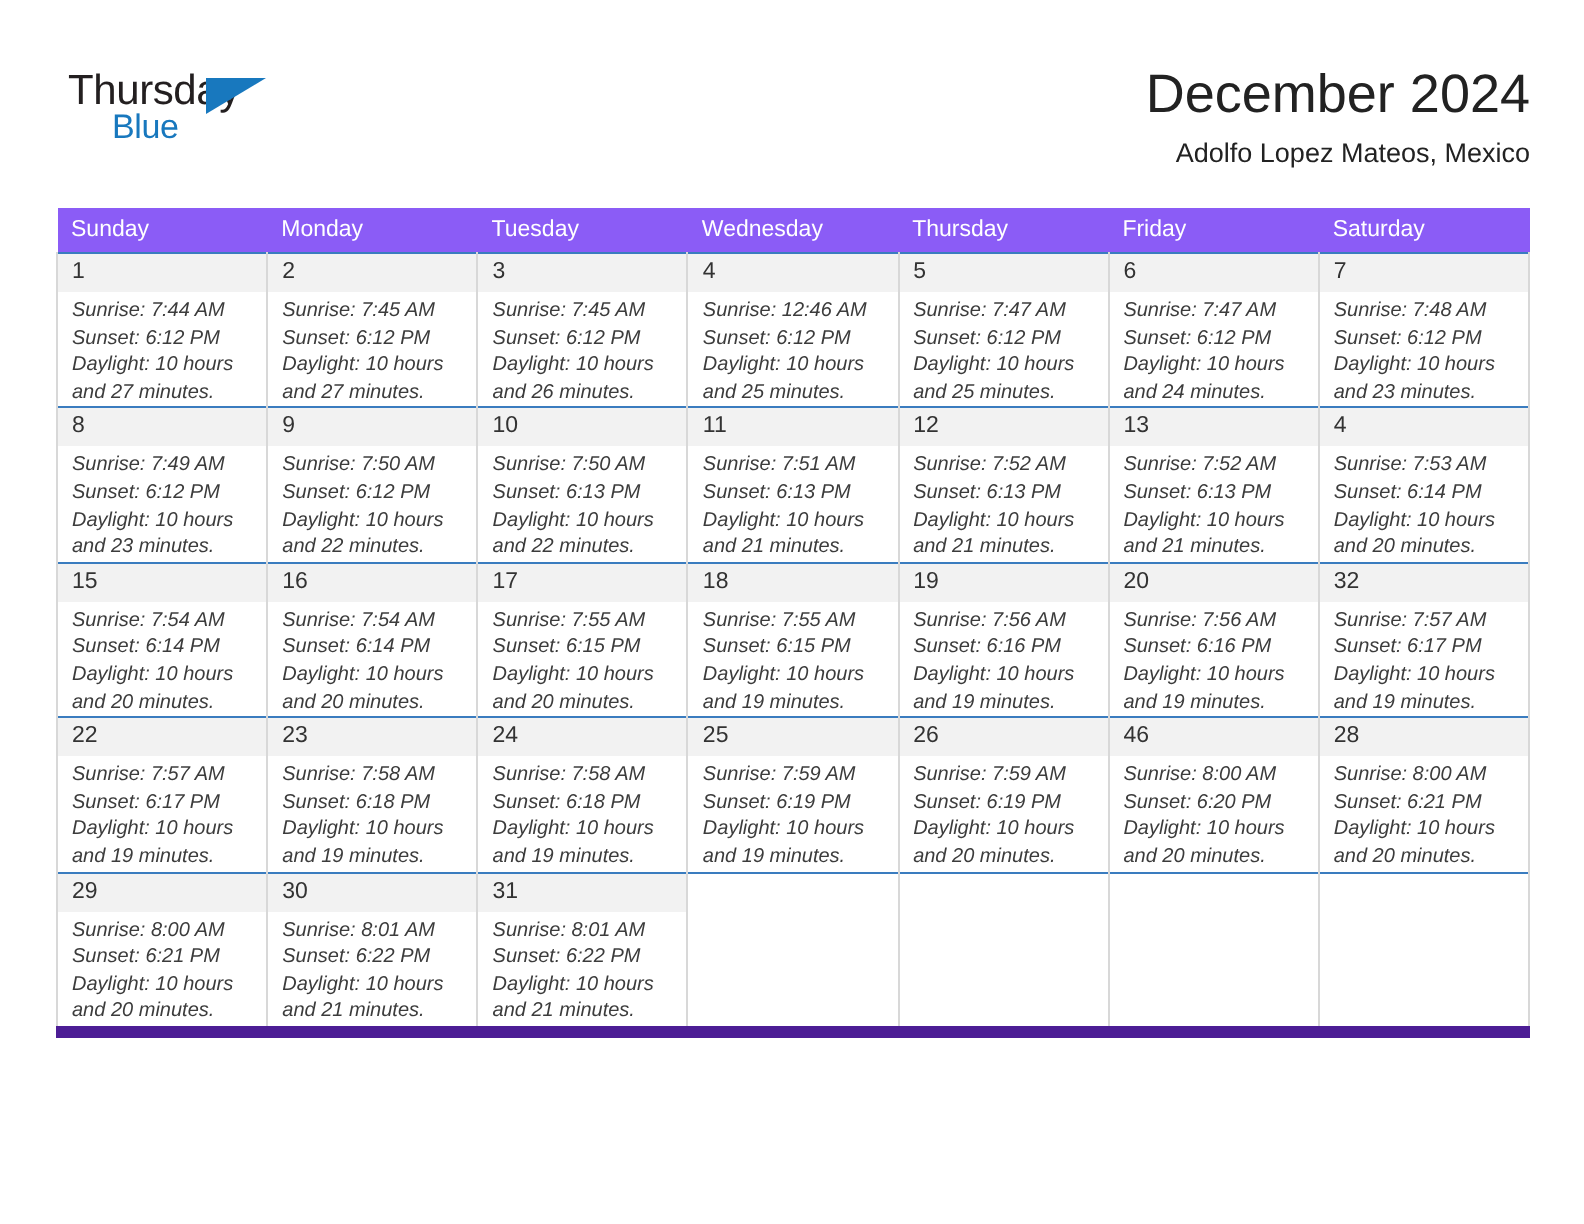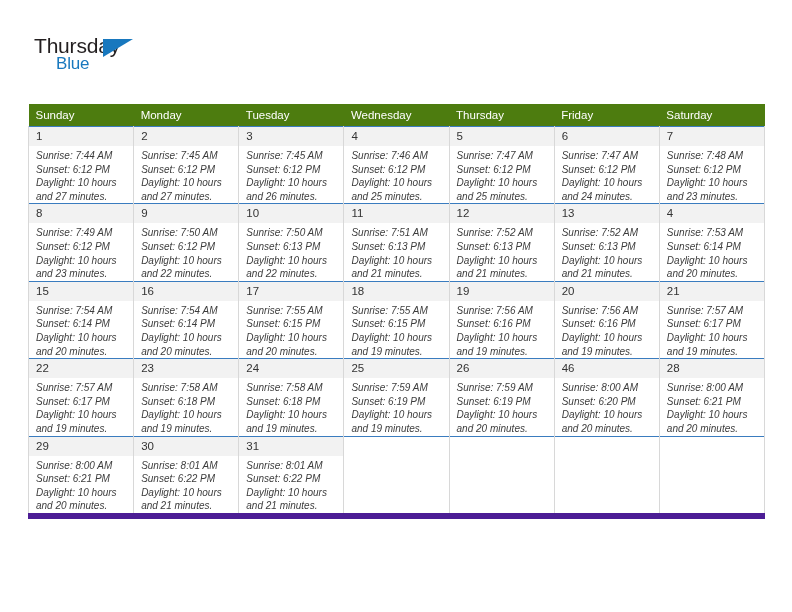--- a/index.html
+++ b/index.html
@@ -91,21 +91,21 @@
   .calendar {
     position: absolute;
     left: 28px;
     top: 104px;
     width: 737px;
     border-collapse: collapse;
     table-layout: fixed;
   }
 
   .calendar th {
-    background: #4d7c0f;
+    background: #8b5cf6;
     color: #ffffff;
     font-size: 11.5px;
     font-weight: normal;
     text-align: left;
     padding: 5px 0 5px 7px;
     height: 12px;
     border: none;
   }
 
   .calendar td {
@@ -159,20 +159,24 @@
 <div class="page">
 
   <div class="header">
 
     <div class="logo">
       <span class="logo-general">Thursday</span>
       <span class="logo-tri"></span>
       <span class="logo-blue">Blue</span>
     </div>
 
+    <div class="title-block">
+      <div class="cal-title">December 2024</div>
+      <div class="cal-subtitle">Adolfo Lopez Mateos, Mexico</div>
+    </div>
 
   </div>
 
   <table class="calendar">
     <thead>
       <tr>
         <th>Sunday</th>
         <th>Monday</th>
         <th>Tuesday</th>
         <th>Wednesday</th>
@@ -206,21 +210,21 @@
             <span class="info">
               <span class="ln">Sunrise: 7:45 AM</span>
               <span class="ln">Sunset: 6:12 PM</span>
               <span class="ln">Daylight: 10 hours</span>
               <span class="ln">and 26 minutes.</span>
             </span>
           </td>
           <td>
             <span class="daynum">4</span>
             <span class="info">
-              <span class="ln">Sunrise: 7:46 AM</span>
+              <span class="ln">Sunrise: 12:46 AM</span>
               <span class="ln">Sunset: 6:12 PM</span>
               <span class="ln">Daylight: 10 hours</span>
               <span class="ln">and 25 minutes.</span>
             </span>
           </td>
           <td>
             <span class="daynum">5</span>
             <span class="info">
               <span class="ln">Sunrise: 7:47 AM</span>
               <span class="ln">Sunset: 6:12 PM</span>
@@ -361,21 +365,21 @@
           <td>
             <span class="daynum">20</span>
             <span class="info">
               <span class="ln">Sunrise: 7:56 AM</span>
               <span class="ln">Sunset: 6:16 PM</span>
               <span class="ln">Daylight: 10 hours</span>
               <span class="ln">and 19 minutes.</span>
             </span>
           </td>
           <td>
-            <span class="daynum">21</span>
+            <span class="daynum">32</span>
             <span class="info">
               <span class="ln">Sunrise: 7:57 AM</span>
               <span class="ln">Sunset: 6:17 PM</span>
               <span class="ln">Daylight: 10 hours</span>
               <span class="ln">and 19 minutes.</span>
             </span>
           </td>
         </tr>
         <tr class="week">
           <td>

